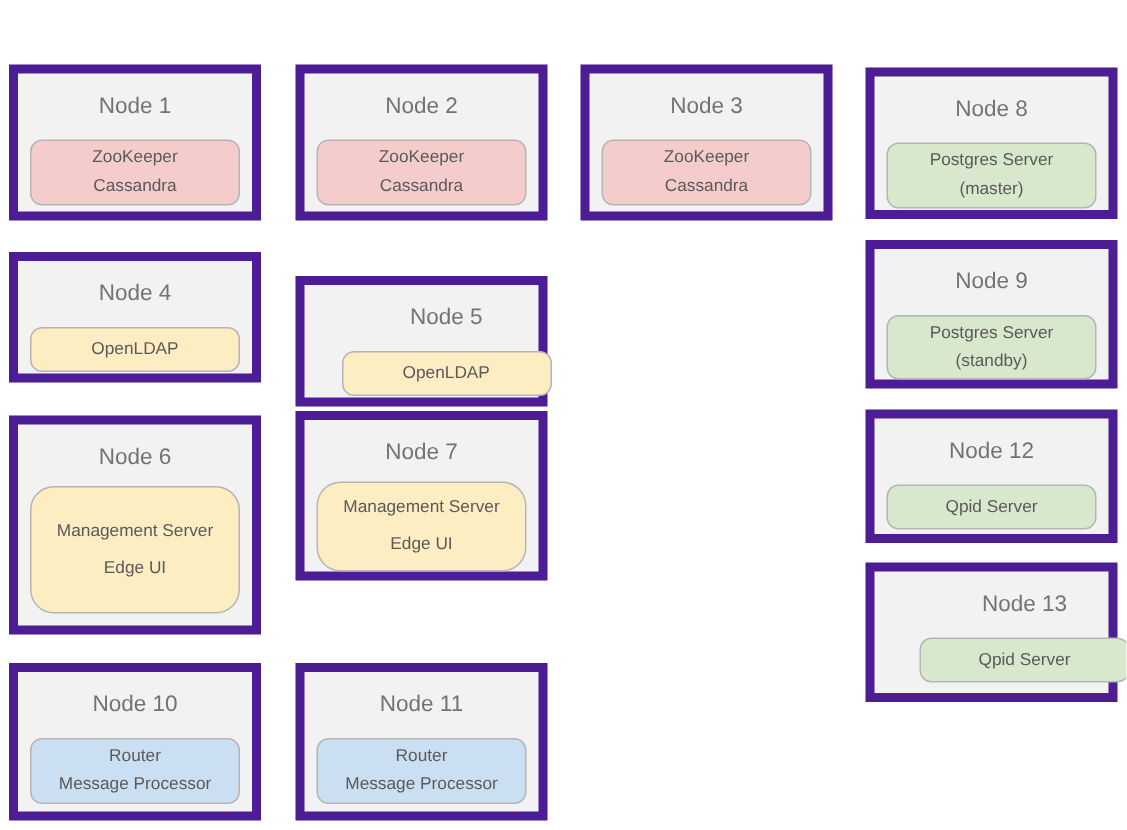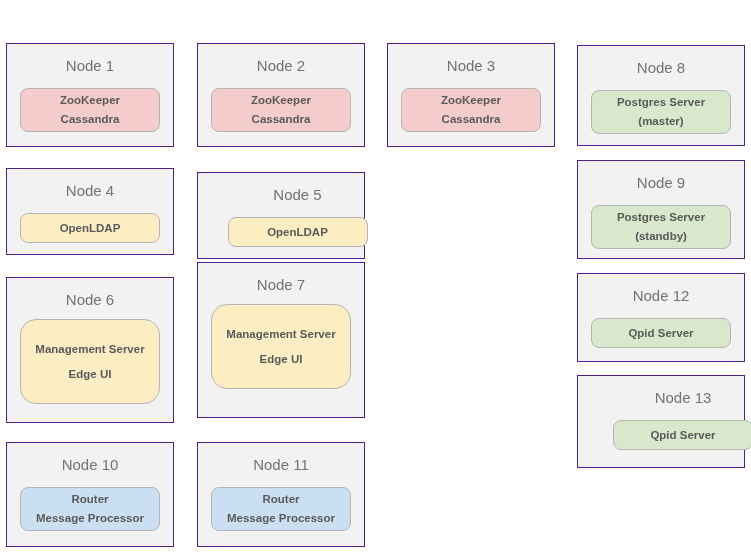--- a/index.html
+++ b/index.html
@@ -20,21 +20,21 @@
     text-align: center;
     font-size: 15px;
     font-weight: bold;
     color: #161616;
   }
   .node {
     position: absolute;
     width: 168px;
     box-sizing: border-box;
     background: #f2f2f2;
-    border: 1px solid #4c1d95;
+    border: 6px solid #4c1d95;
     display: flex;
     flex-direction: column;
     align-items: center;
   }
   .node-title {
     margin-top: 13px;
     font-size: 15px;
     line-height: 18px;
     color: #737373;
     white-space: nowrap;
@@ -45,21 +45,21 @@
     box-sizing: border-box;
     border: 1px solid #b5b5b5;
     border-radius: 8px;
     background: #eeeeee;
     display: flex;
     flex-direction: column;
     align-items: center;
     justify-content: center;
     text-align: center;
     font-size: 11.5px;
-    font-weight: bold;
+    font-weight: normal;
     line-height: 19px;
     color: #5a5a5a;
   }
   .service.h2 { height: 44px; }
   .service.h1 { height: 30px; align-items: center; }
   .service.tall {
     height: 85px;
     border-radius: 16px;
     line-height: 25px;
     margin-top: 10px;
@@ -104,21 +104,21 @@
     </div>
   </div>
 
   <div class="node" style="left:6px; top:168px; height:87px;">
     <div class="node-title">Node 4</div>
     <div class="service h1" style="background: rgb(253, 237, 195);">
       <span>OpenLDAP</span>
     </div>
   </div>
 
-  <div class="node" style="left:197px; top:172px; height:87px;padding-left:33px;">
+  <div class="node" style="left:197px; top:184px; height:87px;padding-left:33px;">
     <div class="node-title">Node 5</div>
     <div class="service h1" style="background: rgb(253, 237, 195);">
       <span>OpenLDAP</span>
     </div>
   </div>
 
   <div class="node" style="left:577px; top:160px; height:99px;">
     <div class="node-title">Node 9</div>
     <div class="service h2" style="background: rgb(216, 232, 204);">
       <span>Postgres Server</span>
@@ -127,21 +127,21 @@
   </div>
 
   <div class="node" style="left:6px; top:277px; height:146px;">
     <div class="node-title">Node 6</div>
     <div class="service tall" style="background: rgb(253, 237, 195);">
       <span>Management Server</span>
       <span>Edge UI</span>
     </div>
   </div>
 
-  <div class="node" style="left:197px; top:262px; height:156px;">
+  <div class="node" style="left:197px; top:274px; height:113px;justify-content:space-between;">
     <div class="node-title">Node 7</div>
     <div class="service tall" style="background: rgb(253, 237, 195);">
       <span>Management Server</span>
       <span>Edge UI</span>
     </div>
   </div>
 
   <div class="node" style="left:577px; top:273px; height:89px;">
     <div class="node-title">Node 12</div>
     <div class="service h1" style="background: rgb(216, 232, 204);">

